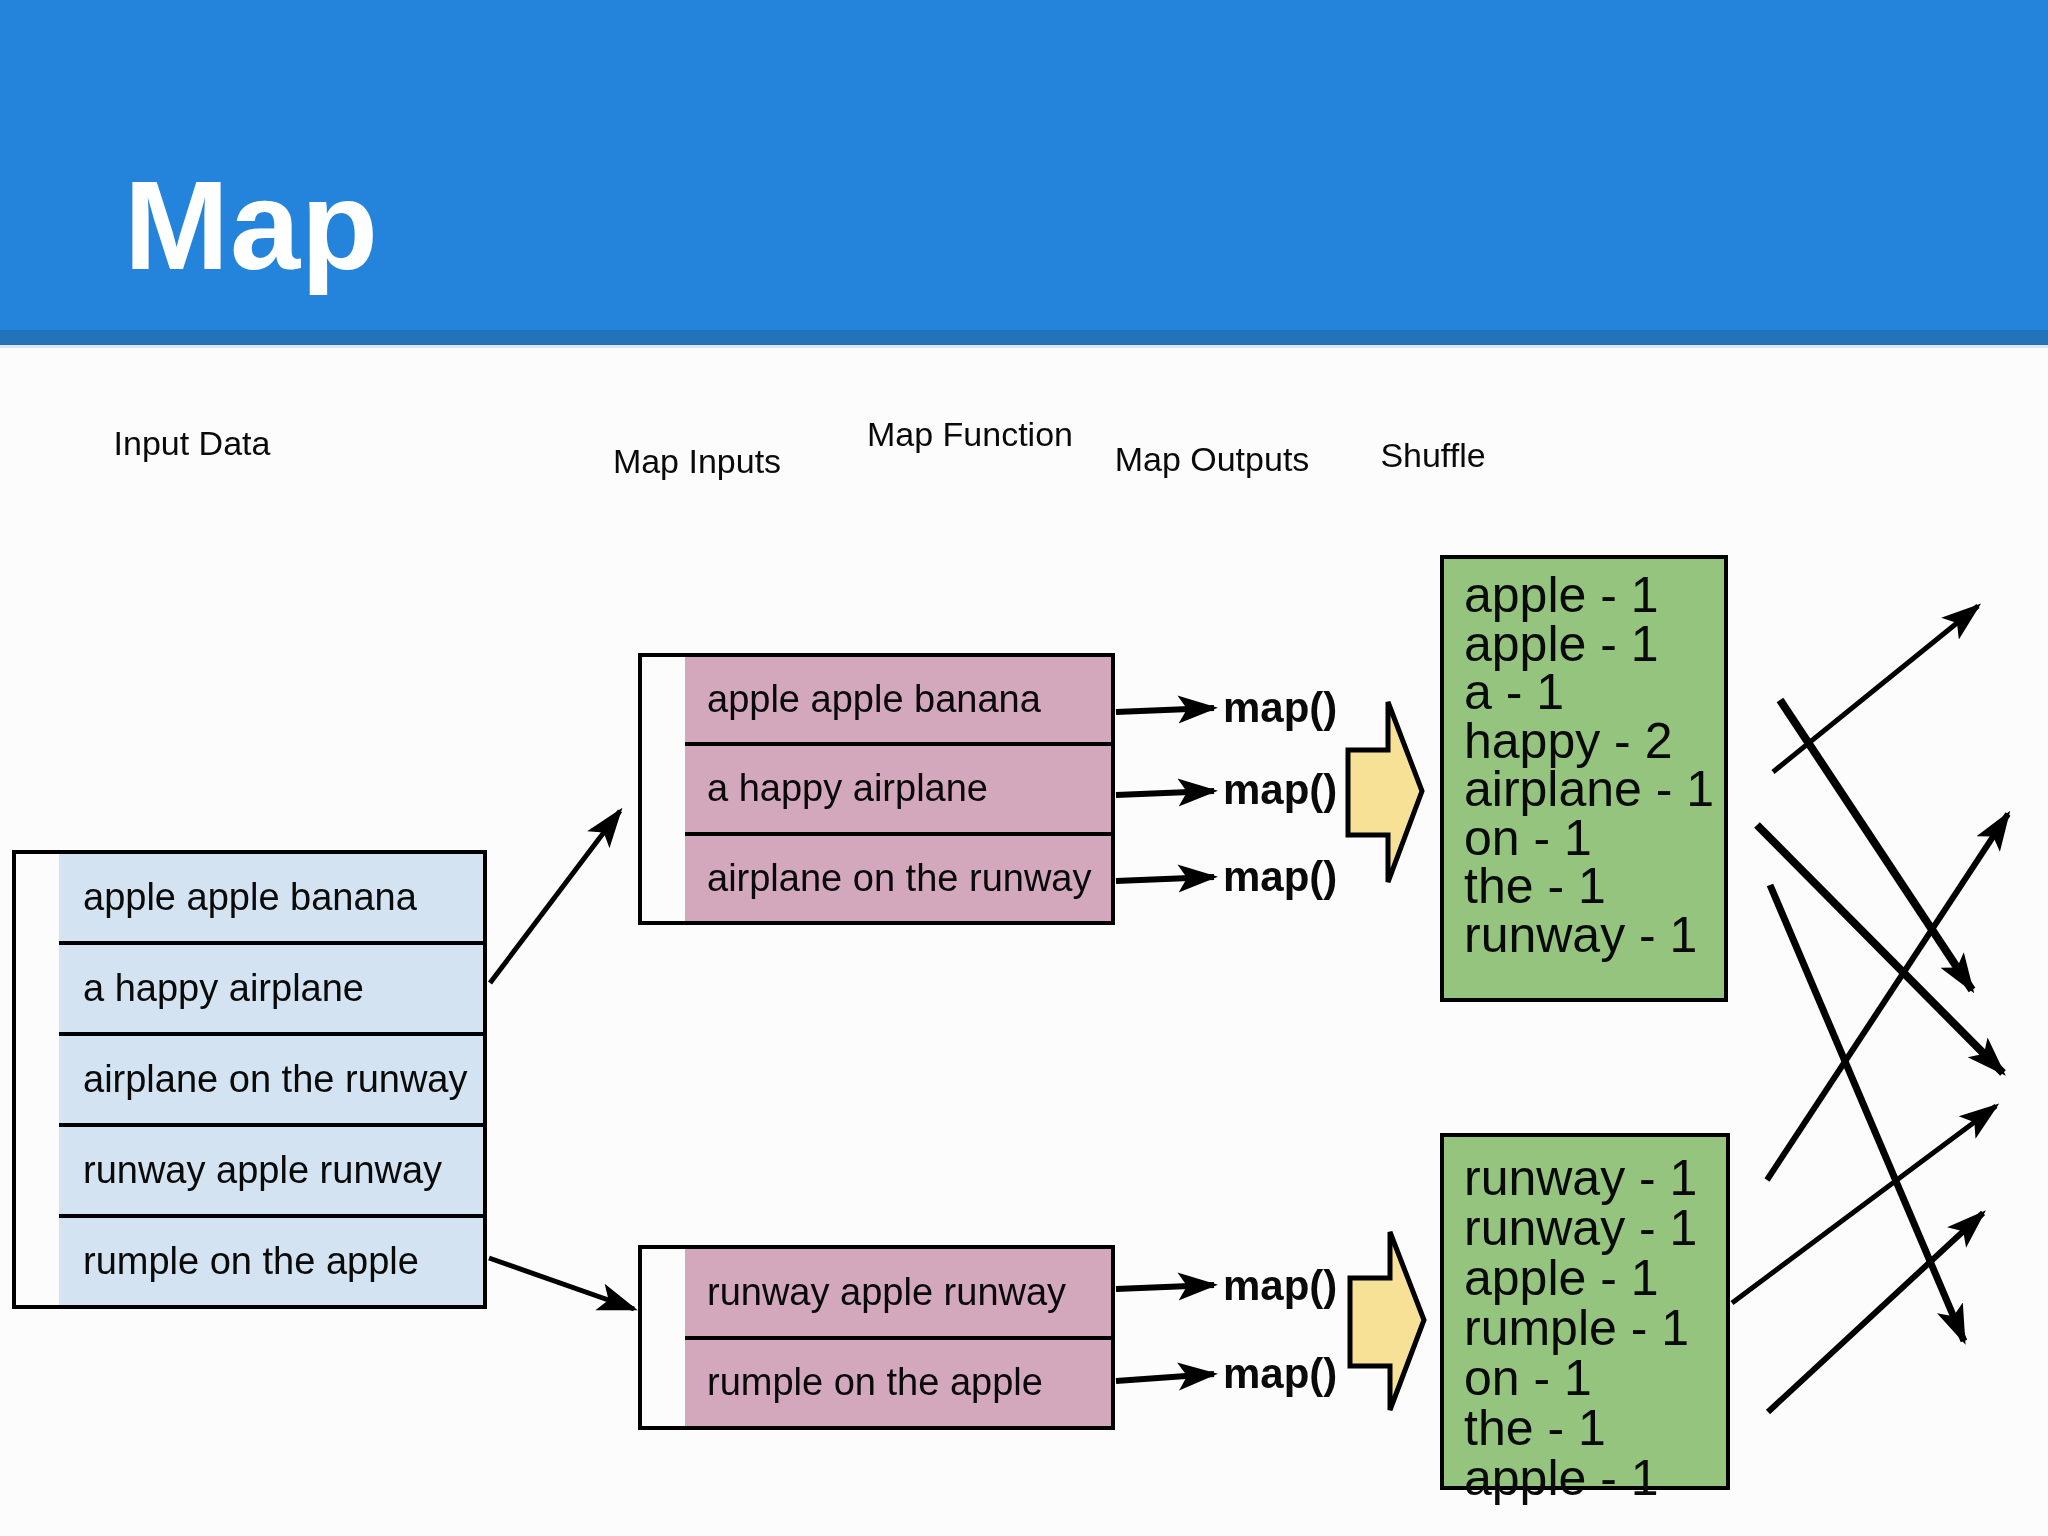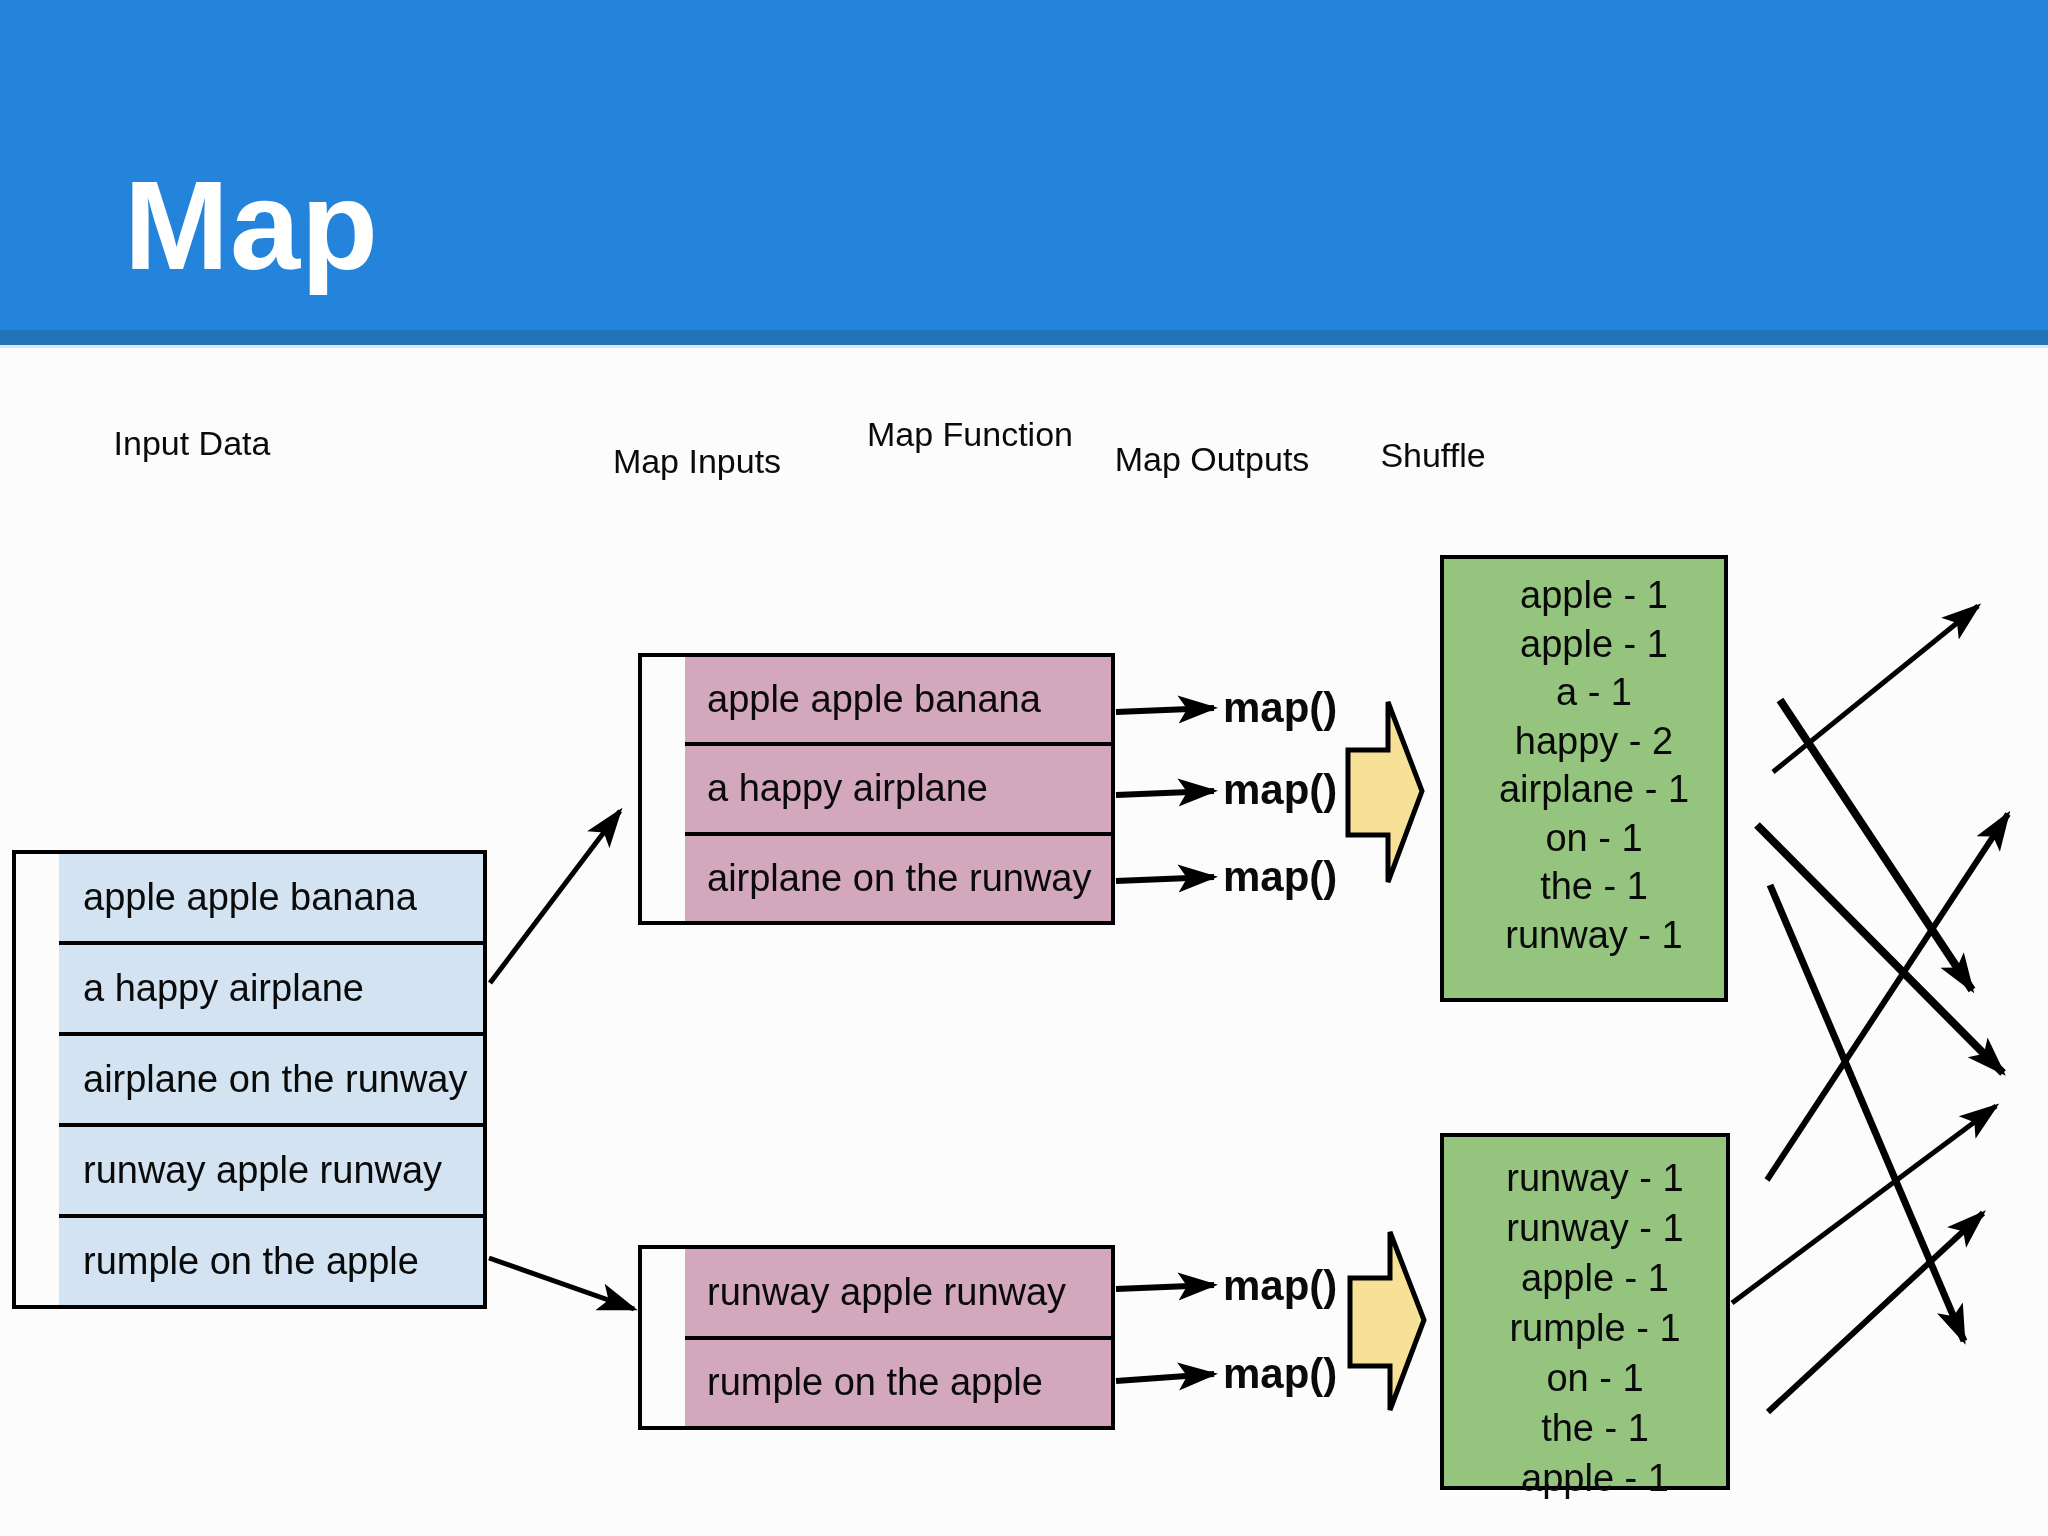--- a/index.html
+++ b/index.html
@@ -34,21 +34,21 @@
   .stack .row{
     flex:1;display:flex;align-items:center;
     padding-left:24px;font-size:38px;white-space:nowrap;
     border-top:4px solid var(--c-line);
   }
   .stack .row:first-child{border-top:none;}
   .stack.input-stack .row{background:var(--c-input);}
   .stack.mapin-stack .row{background:var(--c-mapin);padding-left:22px;}
   .outbox{
     position:absolute;border:4px solid var(--c-line);box-sizing:border-box;
-    background:var(--c-out);font-size:38px;text-align:center;
+    background:var(--c-out);font-size:50px;
   }
   .outbox .line{white-space:nowrap;}
   .outbox.out1{padding:12px 0 0 20px;}
   .outbox.out1 .line{line-height:48.5px;}
   .outbox.out2{padding:16px 0 0 20px;}
   .outbox.out2 .line{line-height:50px;}
   .map-call{
     position:absolute;transform:translateY(-50%);
     font-size:42px;font-weight:bold;white-space:nowrap;color:var(--c-text);
   }

